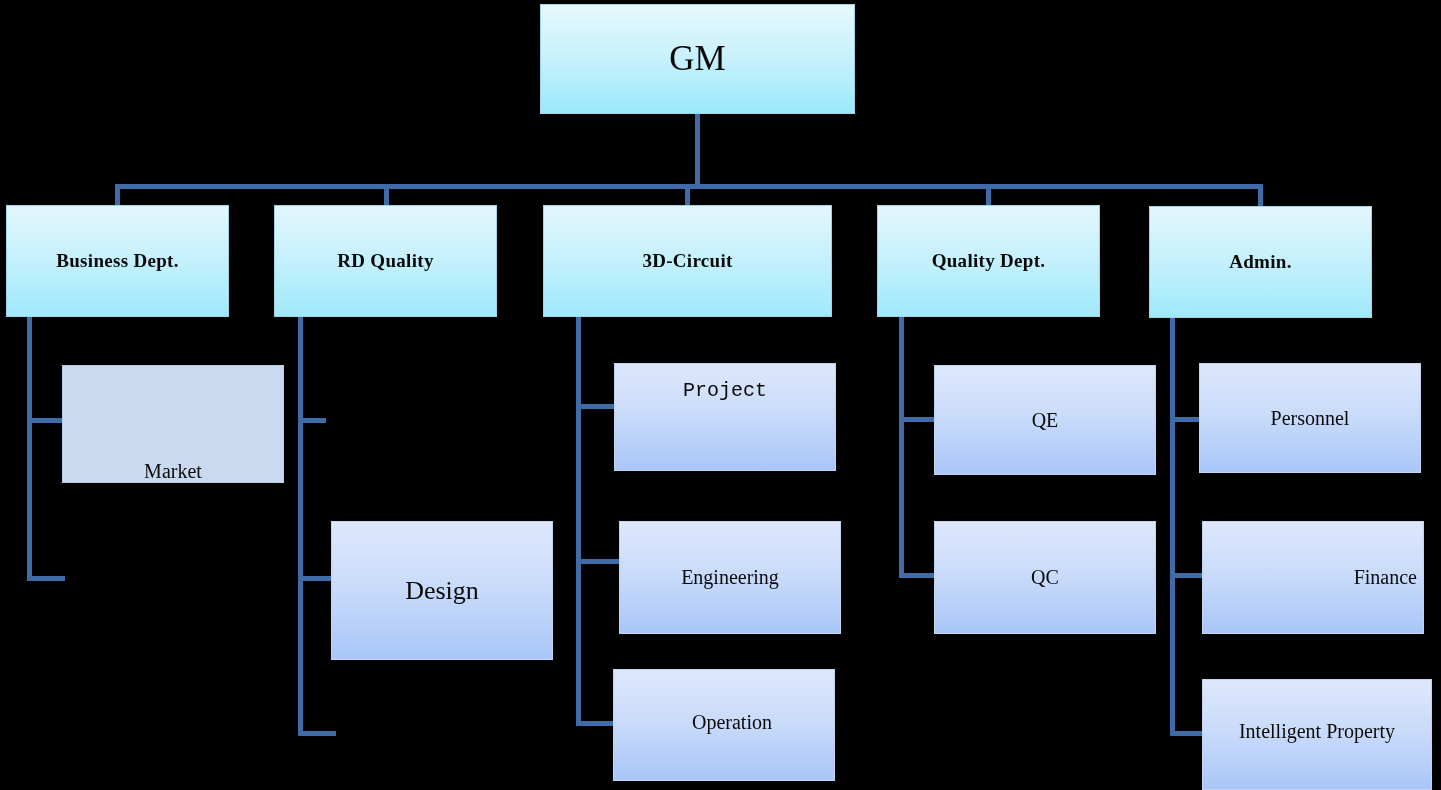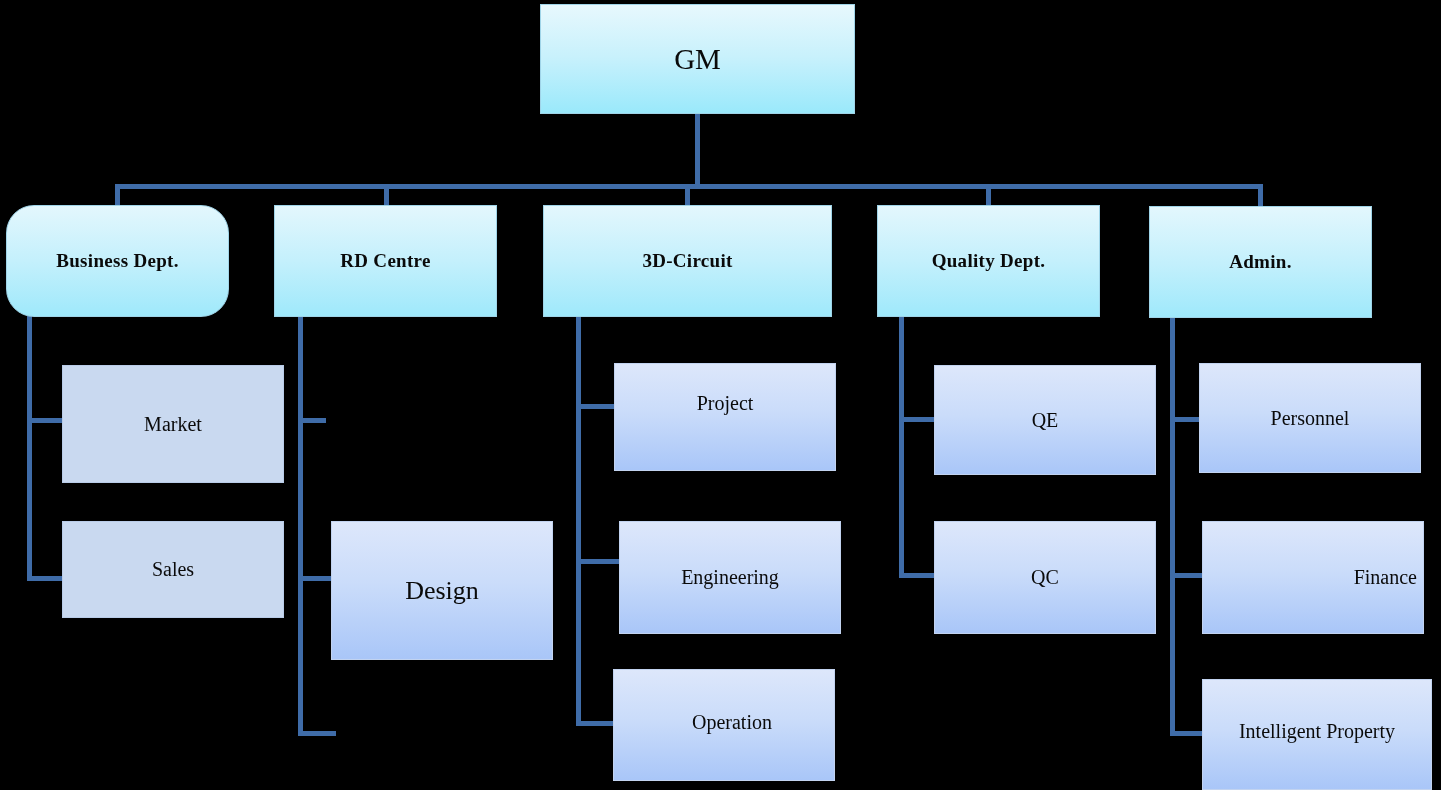--- a/index.html
+++ b/index.html
@@ -40,39 +40,40 @@
     color: #0a0a0a;
     line-height: 1.12;
     overflow: hidden;
   }
   .node .label { display: block; padding: 0 6px; }
 
   
   .lvl1 {
     background: linear-gradient(to bottom, #e7f8fd 0%, #c8f1fc 48%, #9ae9fb 100%);
     border: 1px solid #9fd4e8;
-    font-size: 29px;
+    font-size: 35px;
     font-weight: normal;
     text-align: center;
   }
 
   
   .lvl2 {
     background: linear-gradient(to bottom, #e3f7fd 0%, #c4f0fc 50%, #9fe9fb 100%);
     border: 1px solid #9fd4e8;
     font-size: 19px;
     font-weight: bold;
     letter-spacing: 0.3px;
   }
 
   
   .lvl3-flat {
     background: #c9d9f0;
     border: 1px solid #b9cce8;
     font-size: 20px;
+    align-items: flex-end;
   }
 
   
   .lvl3-grad {
     background: linear-gradient(to bottom, #dde7fb 0%, #cadcfa 45%, #a9c6f8 100%);
     border: 1px solid #c2d3f0;
     font-size: 20px;
   }
 
   
@@ -114,56 +115,53 @@
 
   <div class="conn conn-v" style="left:1170px; top:316px; width:5px; height:420px;"></div>
   <div class="conn conn-h" style="left:1170px; top:417px; width:35px; height:5px;"></div>
   <div class="conn conn-h" style="left:1170px; top:573px; width:35px; height:5px;"></div>
   <div class="conn conn-h" style="left:1170px; top:731px; width:38px; height:5px;"></div>
 
   <div class="node lvl1" style="left:540px; top:4px; width:315px; height:110px;">
     <span class="label">GM</span>
   </div>
 
-  <div class="node lvl2" style="left:6px; top:205px; width:223px; height:112px;border-radius:28px;">
+  <div class="node lvl2" style="left:6px; top:205px; width:223px; height:112px;">
     <span class="label">Business Dept.</span>
   </div>
 
   <div class="node lvl2" style="left:274px; top:205px; width:223px; height:112px;">
-    <span class="label">RD Centre</span>
+    <span class="label">RD Quality</span>
   </div>
 
   <div class="node lvl2" style="left:543px; top:205px; width:289px; height:112px;">
     <span class="label">3D-Circuit</span>
   </div>
 
   <div class="node lvl2" style="left:877px; top:205px; width:223px; height:112px;">
     <span class="label">Quality Dept.</span>
   </div>
 
   <div class="node lvl2" style="left:1149px; top:206px; width:223px; height:112px;">
     <span class="label">Admin.</span>
   </div>
 
   <div class="node lvl3-flat" style="left:62px; top:365px; width:222px; height:118px;">
     <span class="label">Market</span>
   </div>
 
-  <div class="node lvl3-flat" style="left:62px; top:521px; width:222px; height:97px;">
-    <span class="label">Sales</span>
-  </div>
 
 
   <div class="node lvl3-grad" style="left:331px; top:521px; width:222px; height:139px; font-size:26px;">
     <span class="label">Design</span>
   </div>
 
 
   <div class="node lvl3-grad text-top" style="left:614px; top:363px; width:222px; height:108px;">
-    <span class="label" style="padding-top:28px;">Project</span>
+    <span class="label" style="padding-top:16px;font-family:Liberation Mono, monospace;">Project</span>
   </div>
 
   <div class="node lvl3-grad" style="left:619px; top:521px; width:222px; height:113px;">
     <span class="label">Engineering</span>
   </div>
 
   <div class="node lvl3-grad text-top" style="left:613px; top:669px; width:222px; height:112px;">
     <span class="label" style="padding-top:41px;margin-left:16px;">Operation</span>
   </div>
 

